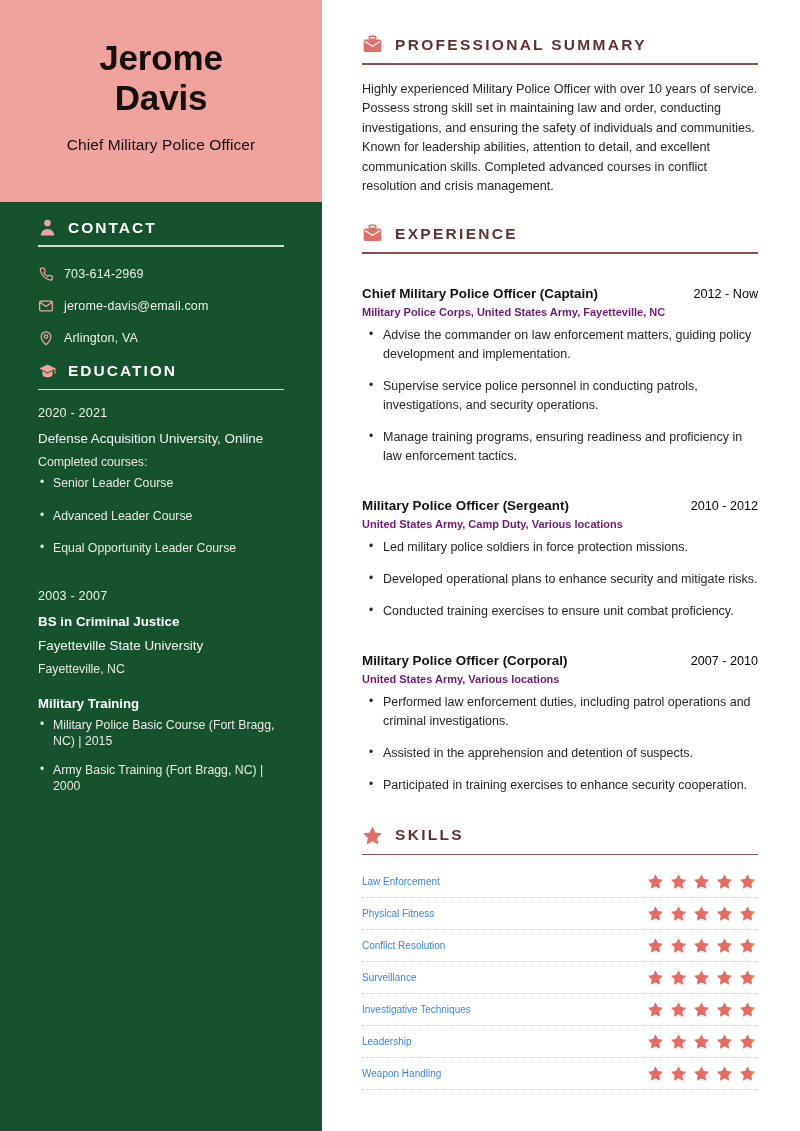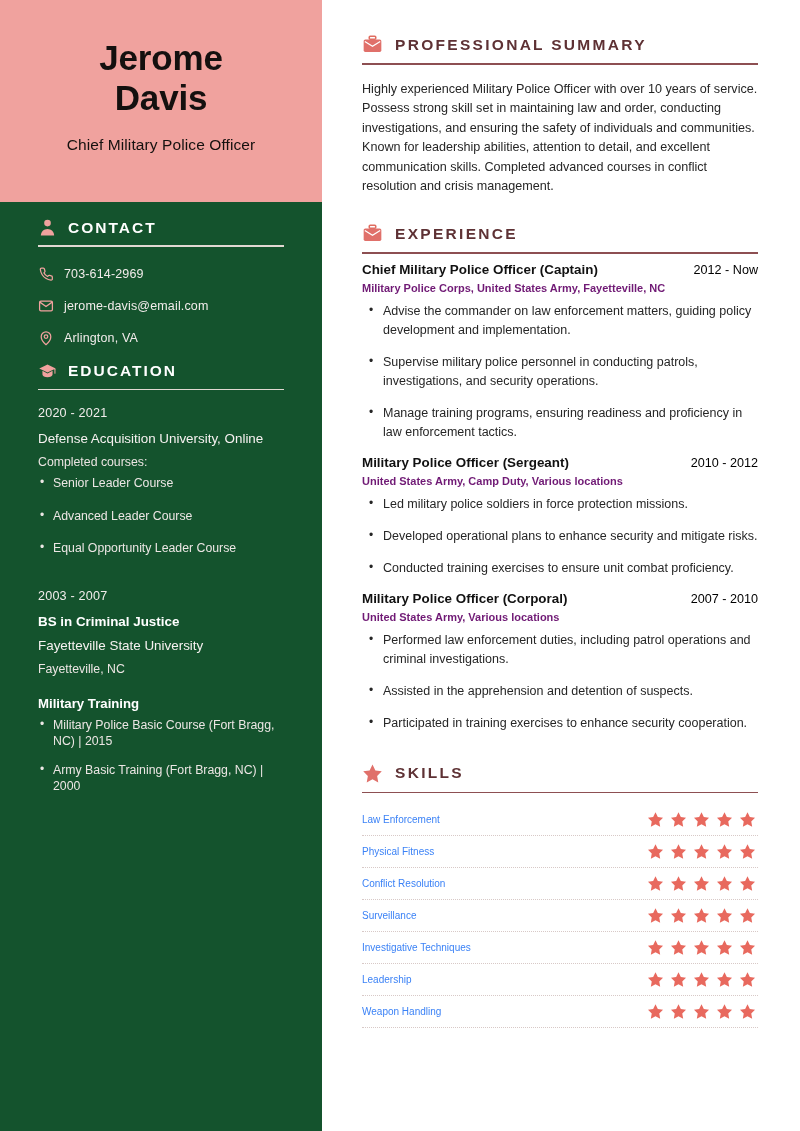--- a/index.html
+++ b/index.html
@@ -78,21 +78,21 @@
   .sec-title {
     color:#5e3134; font-size:15.5px; font-weight:bold; letter-spacing:2.3px;
   }
   .sec-rule { height:1.5px; background:#8d4f52; margin-top:8px; }
 
   .summary {
     margin-top:15px;
     font-size:12.6px; line-height:19.6px; color:#262626;
   }
 
-  .exp-block { margin-top:8px; }
+  .exp-block { margin-top:32px; }
   .exp-top { display:flex; justify-content:space-between; align-items:baseline; gap:10px; }
   .exp-role { font-size:13.4px; font-weight:bold; color:#111111; }
   .exp-date { font-size:12.6px; color:#000000; white-space:nowrap; }
   .exp-org { margin-top:5px; font-size:11px; font-weight:bold; color:#701a75; }
   ul.exp-bullets { list-style:none; margin:8px 0 0 0; padding:0; }
   ul.exp-bullets li {
     position:relative; padding-left:21px; margin-bottom:13px;
     font-size:12.5px; line-height:19px; color:#262626;
   }
   ul.exp-bullets li:before {
@@ -249,21 +249,21 @@
       <div class="sec-rule"></div>
 
       <div class="exp-block">
         <div class="exp-top">
           <span class="exp-role">Chief Military Police Officer (Captain)</span>
           <span class="exp-date">2012 - Now</span>
         </div>
         <div class="exp-org">Military Police Corps, United States Army, Fayetteville, NC</div>
         <ul class="exp-bullets">
           <li>Advise the commander on law enforcement matters, guiding policy development and implementation.</li>
-          <li>Supervise military police personnel in conducting patrols, investigations, and security operations.</li>
+          <li>Supervise service police personnel in conducting patrols, investigations, and security operations.</li>
           <li>Manage training programs, ensuring readiness and proficiency in law enforcement tactics.</li>
         </ul>
       </div>
 
       <div class="exp-block">
         <div class="exp-top">
           <span class="exp-role">Military Police Officer (Sergeant)</span>
           <span class="exp-date">2010 - 2012</span>
         </div>
         <div class="exp-org">United States Army, Camp Duty, Various locations</div>

